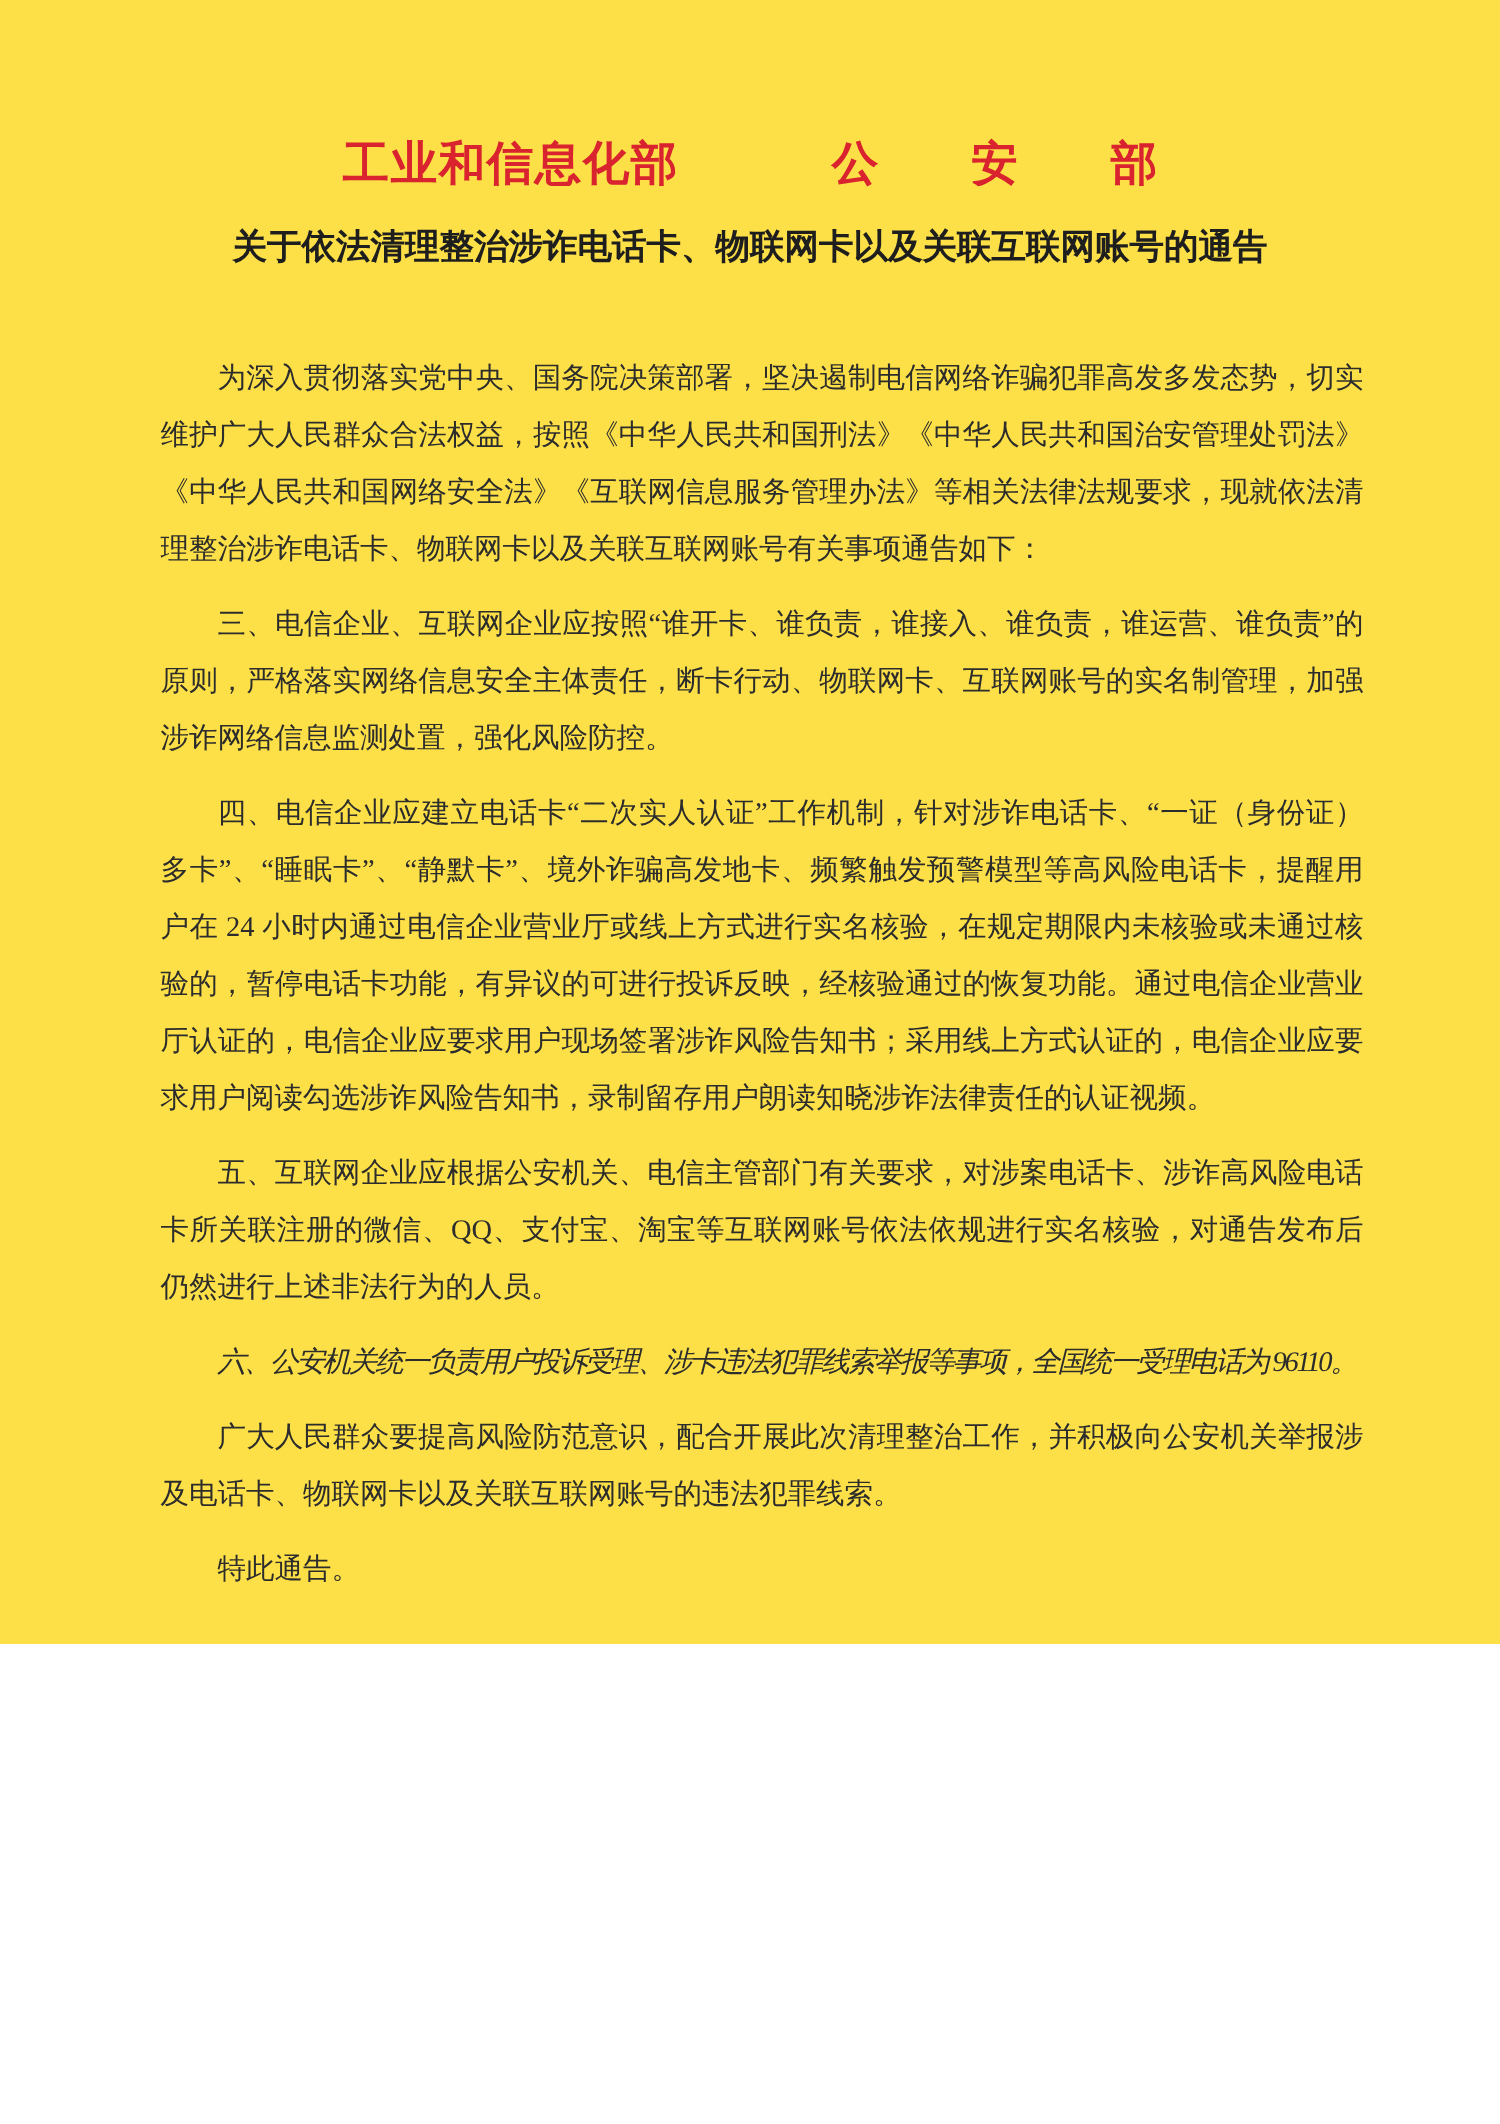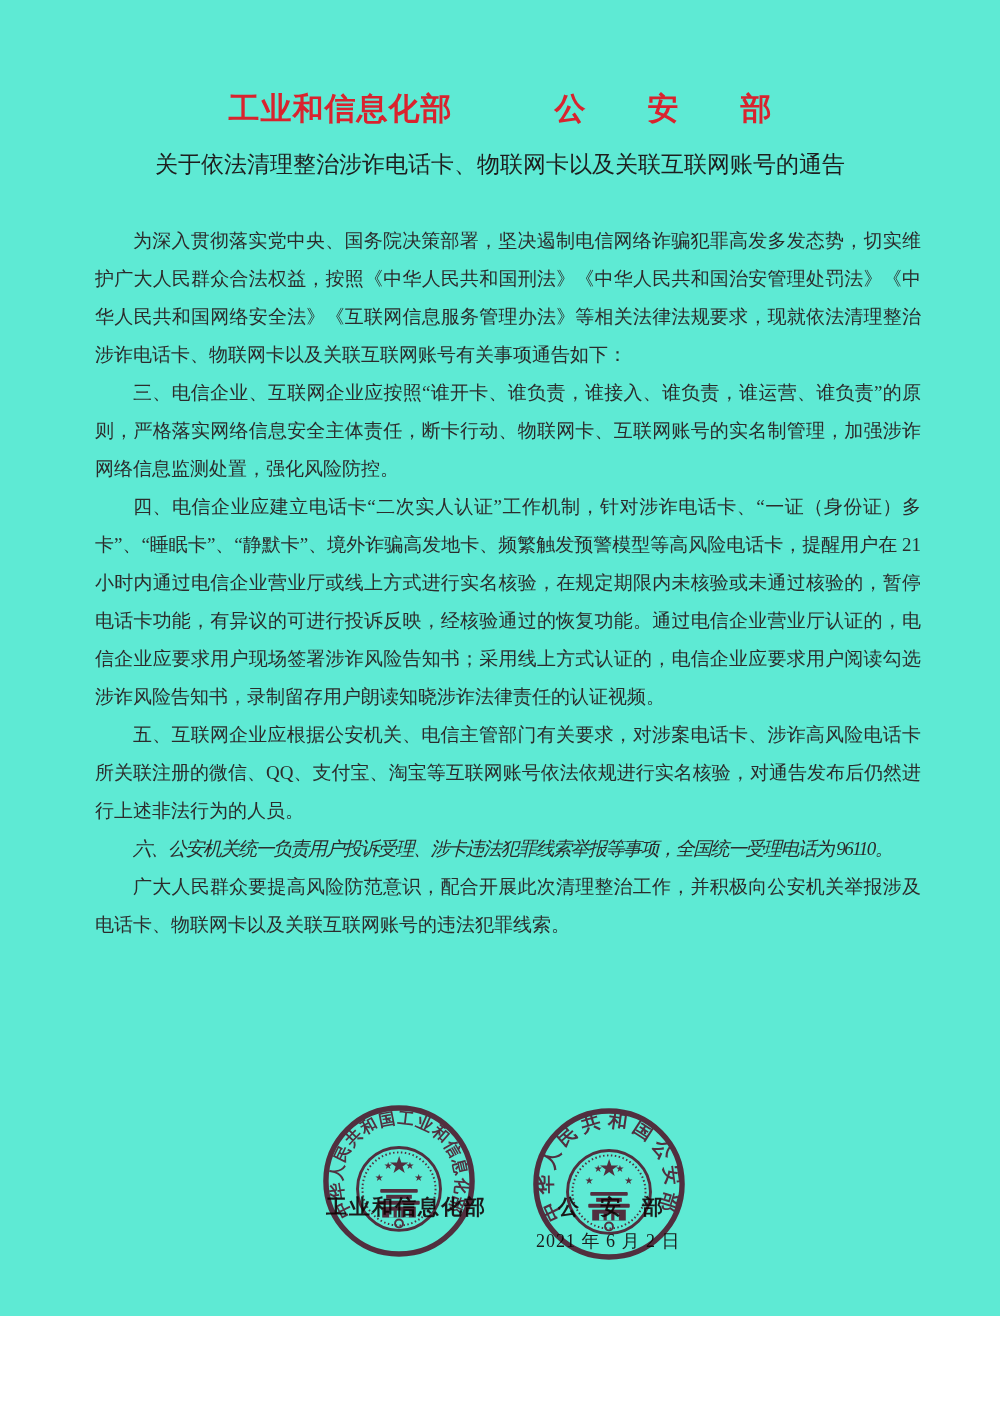--- a/index.html
+++ b/index.html
@@ -1,38 +1,38 @@
 <!DOCTYPE html>
 <html><head>
 <meta charset="utf-8">
 <style>
   html,body{margin:0;padding:0;background:#ffffff;}
   .page{
-    position:relative;width:1000px;height:1316px;background:#5eead4;overflow:hidden;
+    position:relative;width:1000px;height:1096px;background:#fde047;overflow:hidden;
     font-family:"Liberation Serif","DejaVu Serif",serif;color:#2c2c2c;
   }
   
   .red-header{
     position:absolute;top:90px;left:0;width:100%;
     display:flex;justify-content:center;align-items:baseline;gap:102px;
     color:#d9232e;font-weight:bold;font-size:31px;line-height:38px;
     letter-spacing:1px;white-space:nowrap;
   }
   .ministry-right{letter-spacing:62px;margin-right:-62px;}
   
   .doc-title{
     position:absolute;top:149px;left:0;width:100%;text-align:center;
-    font-size:23px;font-weight:normal;color:#1e1e1e;letter-spacing:0px;white-space:nowrap;
+    font-size:23px;font-weight:bold;color:#1e1e1e;letter-spacing:0px;white-space:nowrap;
   }
   
   .body-text{
     position:absolute;top:222px;left:95px;width:826px;
     font-size:19px;line-height:38px;text-align:justify;color:#2c2c2c;
   }
-  .body-text p{margin:0;text-indent:2em;}
+  .body-text p{margin:12px;text-indent:2em;}
   .body-text p.tight{letter-spacing:-1.5px;font-style:italic;}
   
   .stamp-text{position:absolute;color:#1b1b1b;white-space:nowrap;z-index:1;}
   .sig-left{left:326px;top:1193px;font-size:21px;font-weight:bold;letter-spacing:2px;}
   .sig-right{left:558px;top:1193px;font-size:21px;font-weight:bold;letter-spacing:21px;}
   .sig-date{left:536px;top:1229px;font-size:18px;letter-spacing:1px;}
   
   .seal{position:absolute;z-index:2;mix-blend-mode:multiply;opacity:.94;}
   .seal-left{left:320px;top:1102px;width:158px;height:158px;}
   .seal-right{left:530px;top:1105px;width:158px;height:158px;}
@@ -48,24 +48,25 @@
   <div class="red-header">
     <span>工业和信息化部</span>
     <span class="ministry-right">公安部</span>
   </div>
 
   <div class="doc-title">关于依法清理整治涉诈电话卡、物联网卡以及关联互联网账号的通告</div>
 
   <div class="body-text">
     <p>为深入贯彻落实党中央、国务院决策部署，坚决遏制电信网络诈骗犯罪高发多发态势，切实维护广大人民群众合法权益，按照《中华人民共和国刑法》《中华人民共和国治安管理处罚法》《中华人民共和国网络安全法》《互联网信息服务管理办法》等相关法律法规要求，现就依法清理整治涉诈电话卡、物联网卡以及关联互联网账号有关事项通告如下：</p>
     <p>三、电信企业、互联网企业应按照“谁开卡、谁负责，谁接入、谁负责，谁运营、谁负责”的原则，严格落实网络信息安全主体责任，断卡行动、物联网卡、互联网账号的实名制管理，加强涉诈网络信息监测处置，强化风险防控。</p>
-    <p>四、电信企业应建立电话卡“二次实人认证”工作机制，针对涉诈电话卡、“一证（身份证）多卡”、“睡眠卡”、“静默卡”、境外诈骗高发地卡、频繁触发预警模型等高风险电话卡，提醒用户在 21 小时内通过电信企业营业厅或线上方式进行实名核验，在规定期限内未核验或未通过核验的，暂停电话卡功能，有异议的可进行投诉反映，经核验通过的恢复功能。通过电信企业营业厅认证的，电信企业应要求用户现场签署涉诈风险告知书；采用线上方式认证的，电信企业应要求用户阅读勾选涉诈风险告知书，录制留存用户朗读知晓涉诈法律责任的认证视频。</p>
+    <p>四、电信企业应建立电话卡“二次实人认证”工作机制，针对涉诈电话卡、“一证（身份证）多卡”、“睡眠卡”、“静默卡”、境外诈骗高发地卡、频繁触发预警模型等高风险电话卡，提醒用户在 24 小时内通过电信企业营业厅或线上方式进行实名核验，在规定期限内未核验或未通过核验的，暂停电话卡功能，有异议的可进行投诉反映，经核验通过的恢复功能。通过电信企业营业厅认证的，电信企业应要求用户现场签署涉诈风险告知书；采用线上方式认证的，电信企业应要求用户阅读勾选涉诈风险告知书，录制留存用户朗读知晓涉诈法律责任的认证视频。</p>
     <p>五、互联网企业应根据公安机关、电信主管部门有关要求，对涉案电话卡、涉诈高风险电话卡所关联注册的微信、QQ、支付宝、淘宝等互联网账号依法依规进行实名核验，对通告发布后仍然进行上述非法行为的人员。</p>
     <p class="tight">六、公安机关统一负责用户投诉受理、涉卡违法犯罪线索举报等事项，全国统一受理电话为 96110。</p>
     <p>广大人民群众要提高风险防范意识，配合开展此次清理整治工作，并积极向公安机关举报涉及电话卡、物联网卡以及关联互联网账号的违法犯罪线索。</p>
+    <p>特此通告。</p>
   </div>
 
   <div class="stamp-text sig-left">工业和信息化部</div>
   <div class="stamp-text sig-right">公安部</div>
   <div class="stamp-text sig-date">2021 年 6 月 2 日</div>
 
   <div class="seal seal-left">
     <svg viewBox="0 0 160 160">
       <defs>
         <path id="arcL" d="M 32.5 113.3 A 58 58 0 1 1 127.5 113.3" fill="none"></path>

